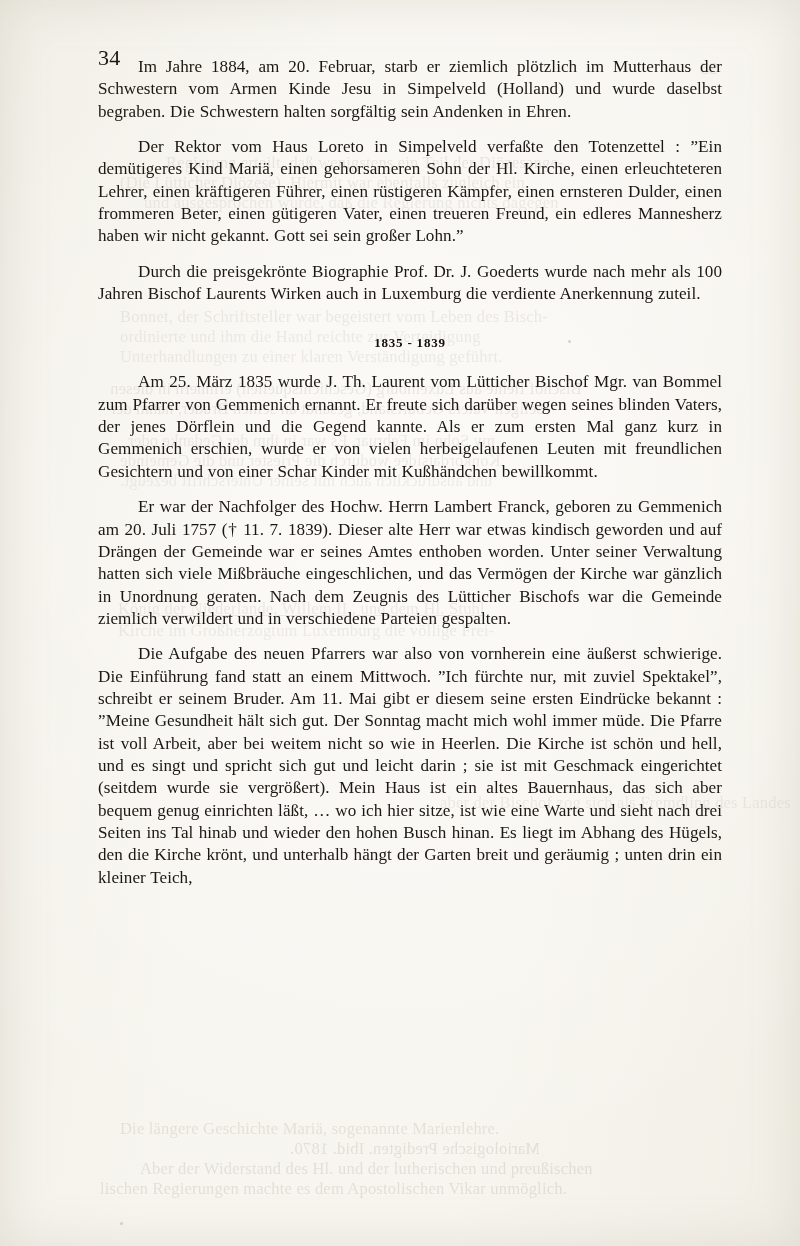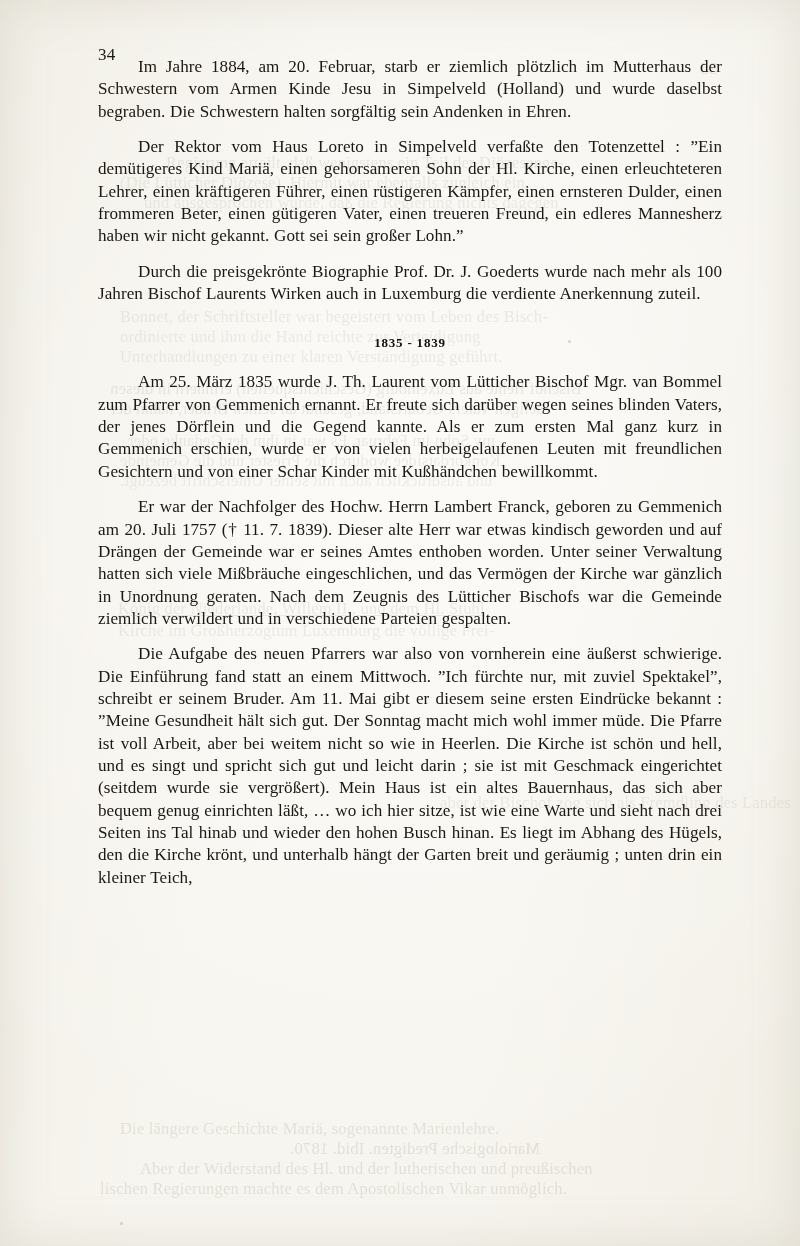--- a/index.html
+++ b/index.html
@@ -68,21 +68,21 @@
     top: 0;
     width: 624px;
     z-index: 3;
   }
 
   .folio {
     position: absolute;
     left: 98px;
     top: 45px;
     z-index: 4;
-    font-size: 17px;
+    font-size: 22px;
     color: #1c1813;
     letter-spacing: 0.3px;
   }
 
   p.para {
     margin: 0 0 0 0;
     text-align: justify;
     text-align-last: left;
     text-indent: 40px;
     font-size: 17.1px;

